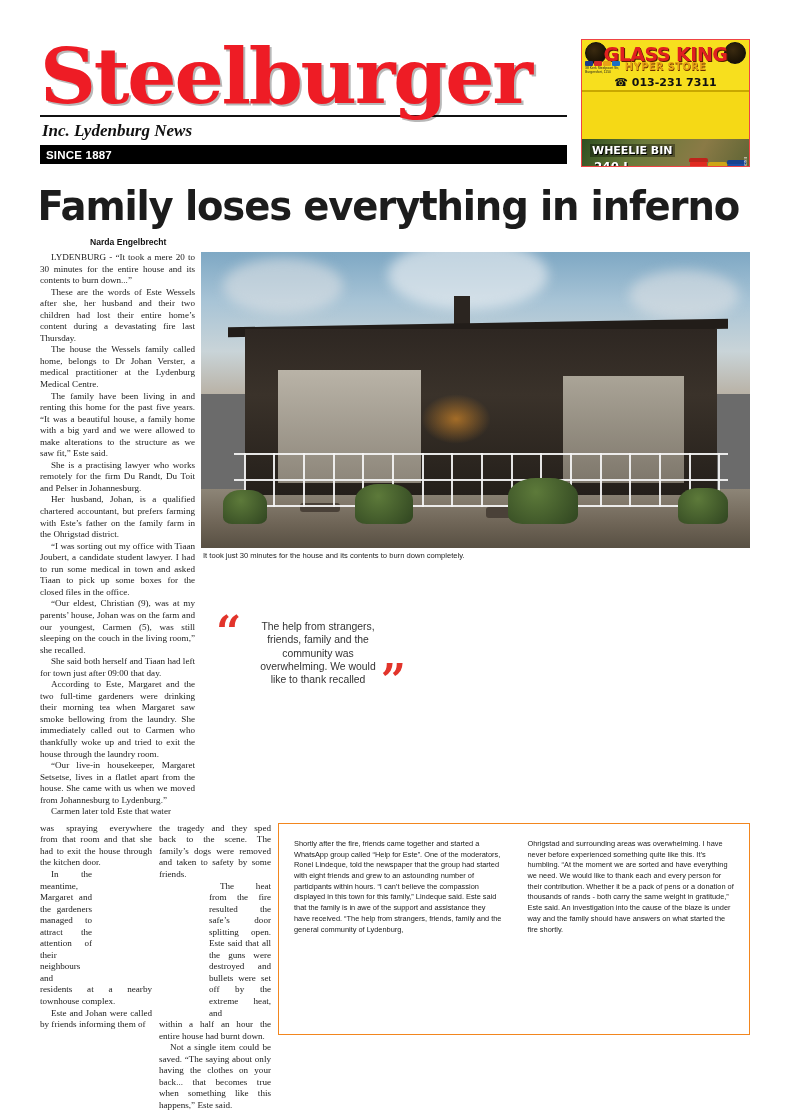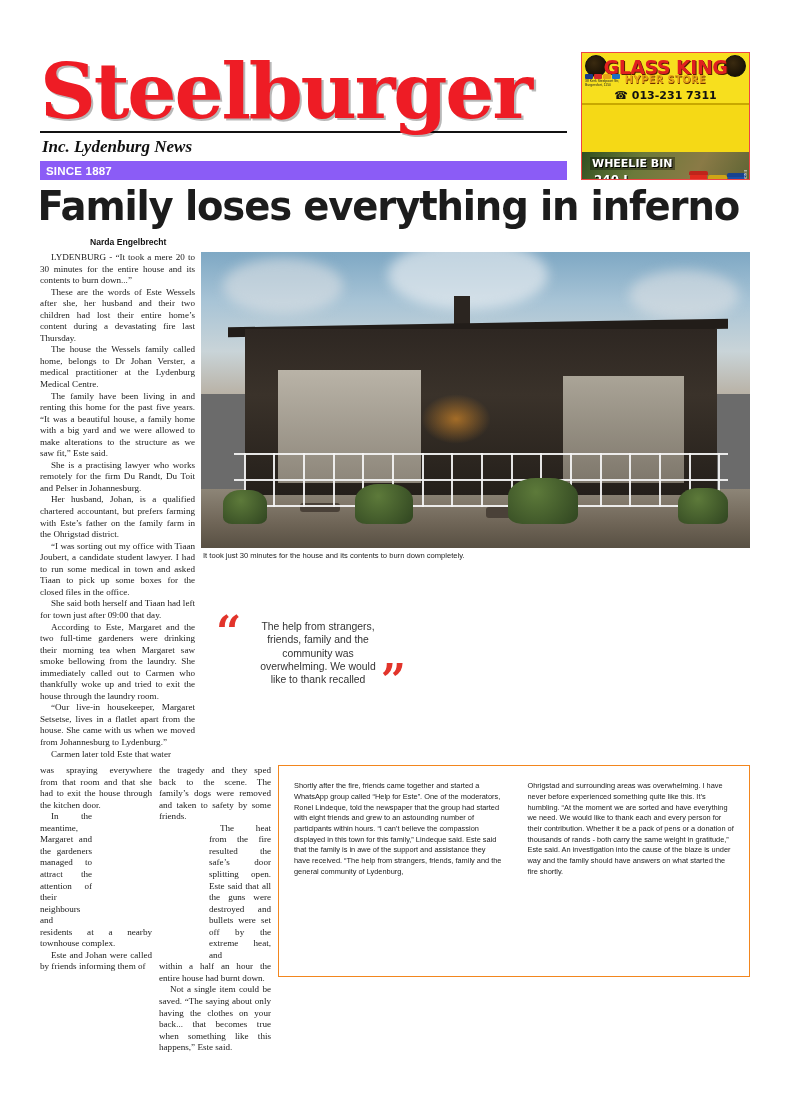--- a/index.html
+++ b/index.html
@@ -13,21 +13,21 @@
     position: relative;
     width: 786px; height: 1113px;
     background: #ffffff;
     padding: 0;
   }
 
   
   .masthead {
     position: relative;
     display: flex;
-    align-items: flex-end;
+    align-items: center;
     padding: 26px 36px 0 40px;
     height: 180px;
   }
   .masthead-left { flex: 1; position: relative; }
   .mast-title {
     font-family: "DejaVu Serif", "Liberation Serif", serif;
     font-weight: 700;
     font-size: 76px;
     line-height: 0.92;
     color: #ee1c25;
@@ -40,21 +40,21 @@
   .mast-rule { border-bottom: 2px solid #111; margin: 4px 0 2px 0; width: 100%; }
   .mast-sub {
     font-family: "Liberation Serif", serif;
     font-style: italic;
     font-weight: 700;
     font-size: 17px;
     color: #111;
     padding: 2px 0 4px 2px;
   }
   .mast-bar {
-    background: #8b5cf6;
+    background: #000000;
     color: #fff;
     height: 19px;
     display: flex;
     align-items: center;
     font-family: "Liberation Sans", sans-serif;
     font-weight: 700;
     font-size: 11.5px;
     padding: 0 6px;
     position: relative;
   }
@@ -372,20 +372,21 @@
 
       <div class="col-narrow">
         <div class="bodytext">
           <p>LYDENBURG - “It took a mere 20 to 30 minutes for the entire house and its contents to burn down...”</p>
           <p>These are the words of Este Wessels after she, her husband and their two children had lost their entire home’s content during a devastating fire last Thursday.</p>
           <p>The house the Wessels family called home, belongs to Dr Johan Verster, a medical practitioner at the Lydenburg Medical Centre.</p>
           <p>The family have been living in and renting this home for the past five years. “It was a beautiful house, a family home with a big yard and we were allowed to make alterations to the structure as we saw fit,” Este said.</p>
           <p>She is a practising lawyer who works remotely for the firm Du Randt, Du Toit and Pelser in Johannesburg.</p>
           <p>Her husband, Johan, is a qualified chartered accountant, but prefers farming with Este’s father on the family farm in the Ohrigstad district.</p>
           <p>“I was sorting out my office with Tiaan Joubert, a candidate student lawyer. I had to run some medical in town and asked Tiaan to pick up some boxes for the closed files in the office.</p>
+          <p>“Our eldest, Christian (9), was at my parents’ house, Johan was on the farm and our youngest, Carmen (5), was still sleeping on the couch in the living room,” she recalled.</p>
           <p>She said both herself and Tiaan had left for town just after 09:00 that day.</p>
           <p>According to Este, Margaret and the two full-time gardeners were drinking their morning tea when Margaret saw smoke bellowing from the laundry. She immediately called out to Carmen who thankfully woke up and tried to exit the house through the laundry room.</p>
           <p>“Our live-in housekeeper, Margaret Setsetse, lives in a flatlet apart from the house. She came with us when we moved from Johannesburg to Lydenburg.”</p>
           <p>Carmen later told Este that water</p>
         </div>
       </div>
 
       <div class="photo-wrap">
         <div class="photo">
           <div class="sky"></div>

